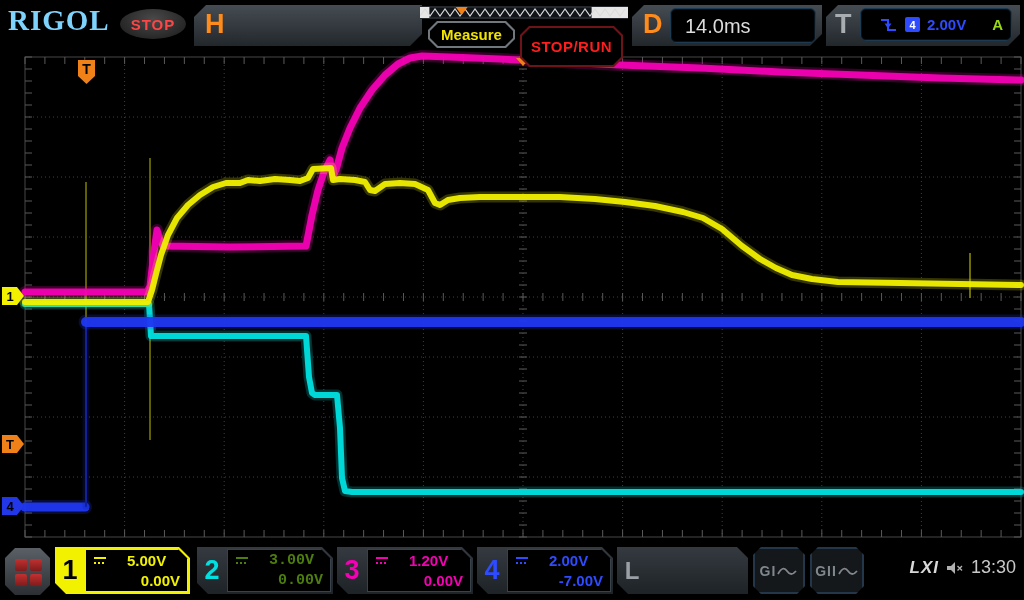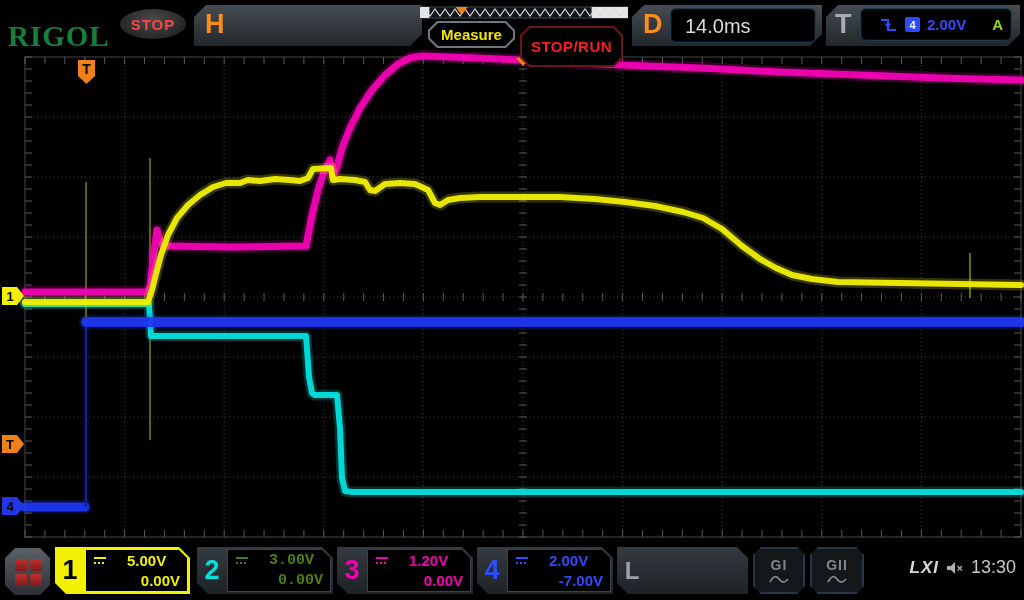--- a/index.html
+++ b/index.html
@@ -1,22 +1,22 @@
 <!DOCTYPE html>
 <html><head>
 <meta charset="utf-8">
 <style>
   html,body{margin:0;padding:0;background:#000;}
   body{width:1024px;height:600px;position:relative;overflow:hidden;
        font-family:"Liberation Sans",sans-serif;-webkit-font-smoothing:antialiased;}
   .abs{position:absolute;}
   
   #topbar{position:absolute;left:0;top:0;width:1024px;height:50px;background:#000;}
-  .logo{left:8px;top:20px;font-family:"Liberation Serif",serif;font-weight:bold;
-        font-size:29px;color:#15803d;letter-spacing:1px;}
+  .logo{left:8px;top:4px;font-family:"Liberation Serif",serif;font-weight:bold;
+        font-size:29px;color:#7dd3fc;letter-spacing:1px;}
   .stop-oval{left:120px;top:9px;width:66px;height:30px;border-radius:50%;
         background:radial-gradient(ellipse at 50% 35%,#4a4a4a,#252525 75%);
         display:flex;align-items:center;justify-content:center;}
   .stop-oval span{color:#ff4545;font-weight:bold;font-size:15px;letter-spacing:1px;}
   .hwbox{background:linear-gradient(#454c53,#22272b);
         clip-path:polygon(12px 0,100% 0,100% calc(100% - 12px),calc(100% - 12px) 100%,0 100%,0 12px);}
   .badge-letter{font-size:27px;font-weight:bold;line-height:1;}
   .lcd{position:absolute;background:#000;border:1px solid #1e3a50;border-radius:6px;
         box-shadow:inset 0 0 0 1px #06121c;}
   #hbox{left:194px;top:5px;width:228px;height:41px;}
@@ -76,21 +76,21 @@
         background:linear-gradient(#343a40,#1e2327);}
   .lbox .tab{position:absolute;left:0;top:0;width:30px;height:100%;display:flex;align-items:center;
         justify-content:center;font-size:24px;font-weight:bold;color:#9aa0a6;}
   .lbox .panel{position:absolute;left:30px;top:2px;right:2px;bottom:2px;background:#0a0c0e;
         clip-path:polygon(0 0,calc(100% - 10px) 0,100% 10px,100% 100%,0 100%);
         display:flex;flex-direction:column;justify-content:center;padding-left:8px;
         color:#c8c8c8;font-size:11px;line-height:14px;letter-spacing:1px;}
   .genbox{position:absolute;top:2px;height:47px;width:52px;background:#15181b;
         clip-path:polygon(8px 0,calc(100% - 8px) 0,100% 8px,100% calc(100% - 8px),
         calc(100% - 8px) 100%,8px 100%,0 calc(100% - 8px),0 8px);
-        box-shadow:inset 0 0 0 2px #24364a;display:flex;flex-direction:column;
+        box-shadow:inset 0 0 0 2px #24364a;display:flex;
         align-items:center;justify-content:center;color:#80888e;}
   .genbox .glabel{font-size:14px;font-weight:bold;letter-spacing:1px;}
   .status-right{position:absolute;right:8px;top:12px;display:flex;align-items:center;gap:7px;}
   .lxi{font-style:italic;font-weight:bold;font-size:17px;color:#d8d8d8;letter-spacing:1px;}
   .clock{font-size:18px;color:#c8c8c8;}
 </style>
 </head>
 <body>
 
 <svg id="scope-svg" class="abs" style="left:0;top:0;" width="1024" height="600">

